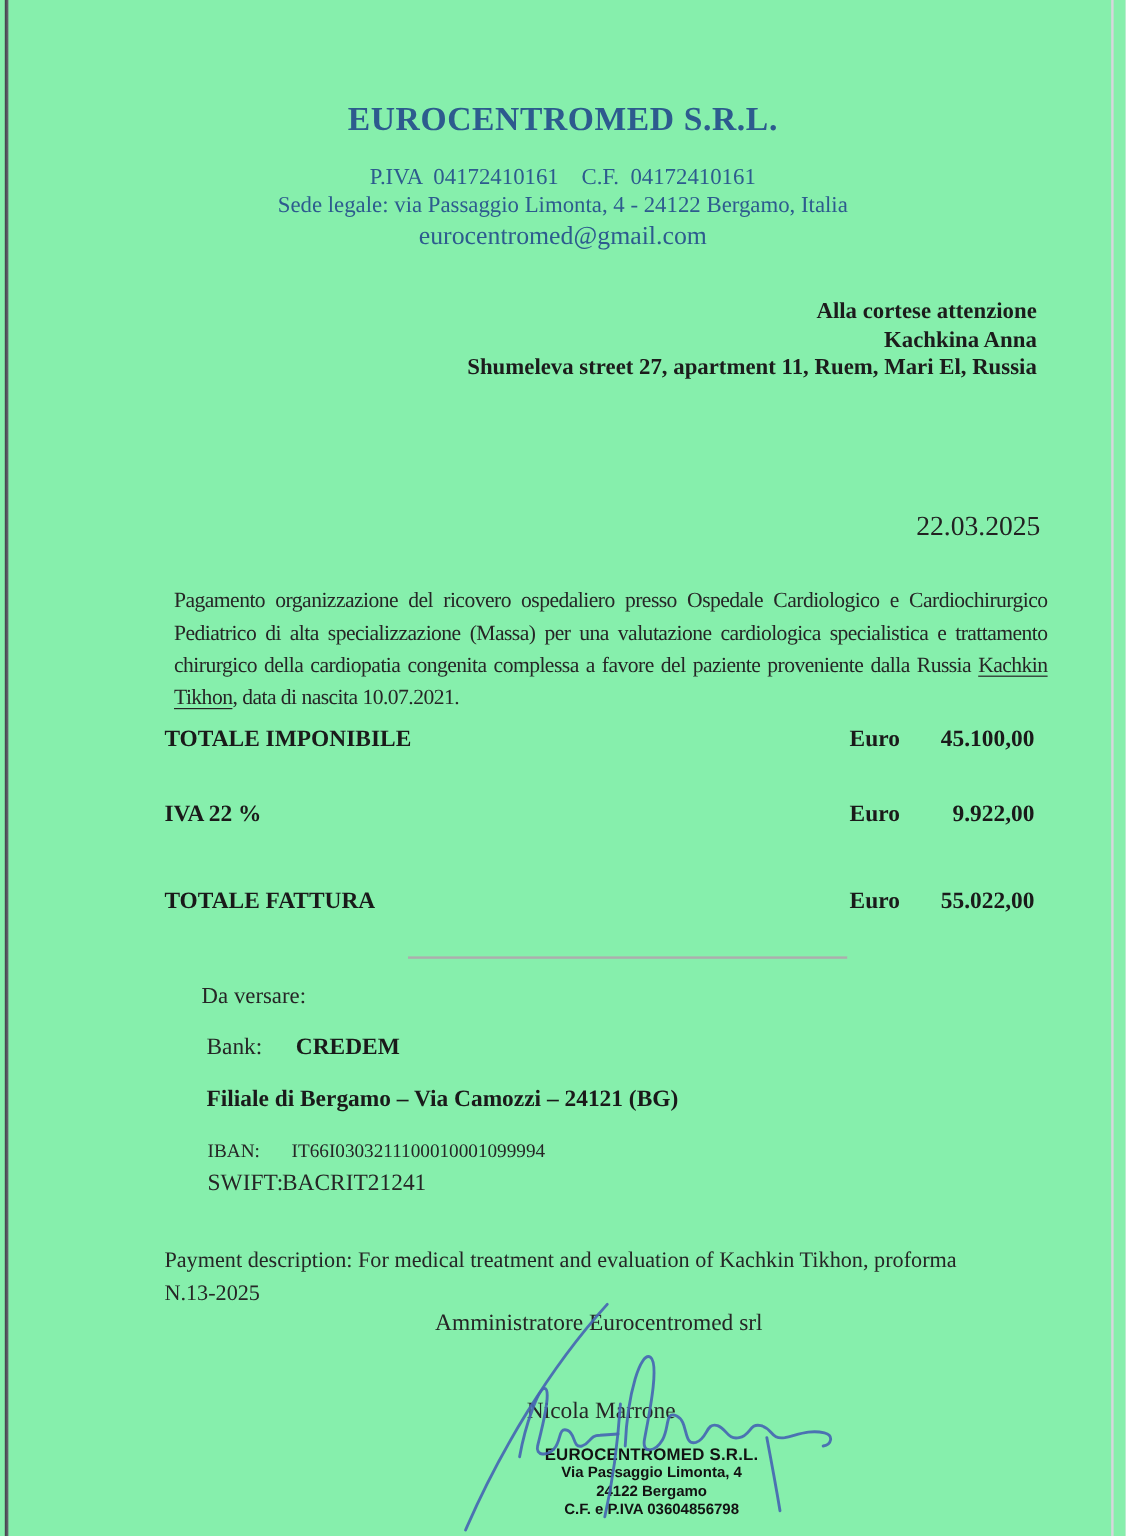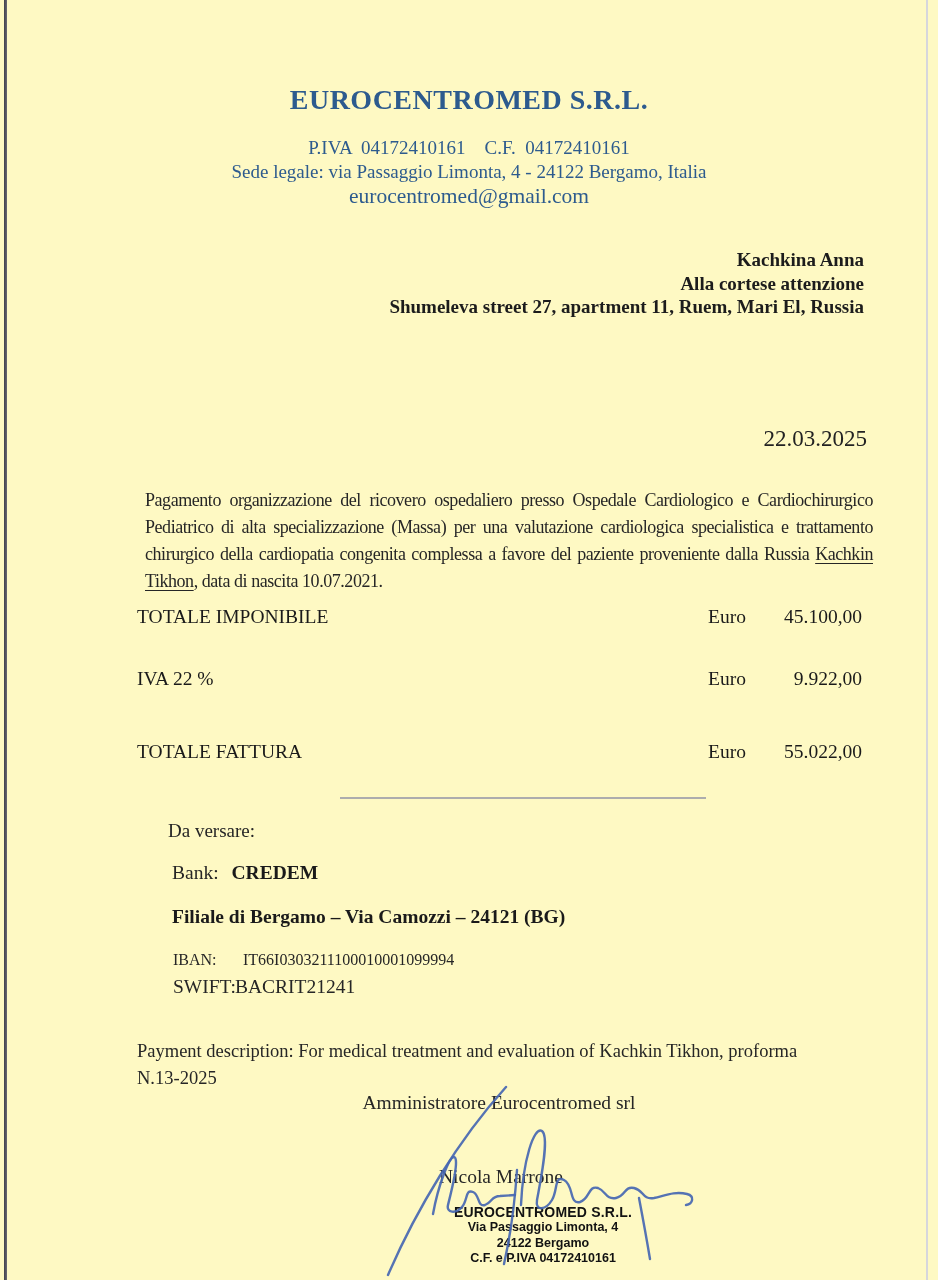--- a/index.html
+++ b/index.html
@@ -1,19 +1,19 @@
 <!DOCTYPE html>
 <html><head>
 <meta charset="utf-8">
 <style>
   html,body{margin:0;padding:0;background:#e9e9ec;}
   .page{
     position:relative;
     width:938px;height:1280px;
-    background:#fef9c3;
+    background:#86efac;
     overflow:hidden;
     font-family:"Liberation Serif", serif;
     color:#222;
   }
   .abs{position:absolute;}
   .pre{white-space:pre-wrap;}
 
   
   .edge-left{left:4px;top:0;width:3px;height:1280px;background:linear-gradient(90deg,#3f3f49,#6a6a74);}
   .edge-right{left:926px;top:0;width:2px;height:1280px;background:#d6d6dc;}
@@ -30,21 +30,21 @@
 
   
   .inv-title{left:60px;top:398px;width:878px;text-align:center;font-weight:bold;font-size:21.5px;color:#1c1c1c;}
   .inv-date{right:71px;top:426px;font-size:23px;}
 
   
   .paragraph{left:145px;top:487px;width:728px;font-size:18px;line-height:27px;letter-spacing:-0.45px;text-align:justify;color:#262626;}
   .patient{text-decoration:underline;text-underline-offset:3px;}
 
   
-  .t-row{left:0;top:0;width:938px;height:26px;font-weight:normal;font-size:19.5px;color:#1a1a1a;}
+  .t-row{left:0;top:0;width:938px;height:26px;font-weight:bold;font-size:19.5px;color:#1a1a1a;}
   .t-label{position:absolute;left:137px;}
   .t-cur{position:absolute;left:708px;}
   .t-amt{position:absolute;right:76px;text-align:right;}
 
   .divider{left:340px;top:797px;width:366px;height:2px;background:#adadad;}
 
   
   .bank-text{font-size:19px;color:#262626;}
   .bold{font-weight:bold;color:#1a1a1a;}
   .iban-label{display:inline-block;width:70px;}
@@ -72,22 +72,22 @@
   <div class="abs edge-right"></div>
 
   <div class="abs header">
     <div class="company-name">EUROCENTROMED S.R.L.</div>
     <div class="vat-line pre">P.IVA  04172410161    C.F.  04172410161</div>
     <div class="addr-line">Sede legale: via Passaggio Limonta, 4 - 24122 Bergamo, Italia</div>
     <div class="email-line">eurocentromed@gmail.com</div>
   </div>
 
   <div class="abs recipient">
+    <div>Alla cortese attenzione</div>
     <div>Kachkina Anna</div>
-    <div>Alla cortese attenzione</div>
     <div>Shumeleva street 27, apartment 11, Ruem, Mari El, Russia</div>
   </div>
 
   <div class="abs inv-date">22.03.2025</div>
 
   <div class="abs paragraph"><span>Pagamento organizzazione del ricovero ospedaliero presso Ospedale Cardiologico e Cardiochirurgico Pediatrico di alta specializzazione (Massa) per una valutazione cardiologica specialistica e trattamento chirurgico della cardiopatia congenita complessa a favore del paziente proveniente dalla Russia </span><span class="patient">Kachkin Tikhon</span><span>, data di nascita 10.07.2021.</span></div>
 
   <div class="abs t-row" style="top:606px;">
     <span class="t-label">TOTALE IMPONIBILE</span>
     <span class="t-cur">Euro</span>
@@ -102,21 +102,21 @@
     <span class="t-label">TOTALE FATTURA</span>
     <span class="t-cur">Euro</span>
     <span class="t-amt">55.022,00</span>
   </div>
 
   <div class="abs divider"></div>
 
   <div class="abs bank-text" style="left:168px;top:820px;">Da versare:</div>
   <div class="abs bank-text" style="left:172px;top:862px;font-size:19.5px;">
     <span>Bank:</span>
-    <span class="bold" style="margin-left:8px;">CREDEM</span>
+    <span class="bold" style="margin-left:23px;">CREDEM</span>
   </div>
   <div class="abs bank-text bold" style="left:172px;top:906px;font-size:19.5px;">Filiale di Bergamo – Via Camozzi – 24121 (BG)</div>
   <div class="abs bank-text" style="left:173px;top:951px;font-size:16px;">
     <span class="iban-label">IBAN:</span><span>IT66I0303211100010001099994</span>
   </div>
   <div class="abs bank-text" style="left:173px;top:976px;font-size:19.5px;">
     <span class="swift-label">SWIFT:</span><span>BACRIT21241</span>
   </div>
 
   <div class="abs payment-note">
@@ -124,21 +124,21 @@
     <span>N.13-2025</span>
   </div>
 
   <div class="abs sig-role">Amministratore Eurocentromed srl</div>
   <div class="abs sig-name">Nicola Marrone</div>
 
   <div class="abs stamp">
     <div class="stamp-l1">EUROCENTROMED S.R.L.</div>
     <div class="stamp-l2">Via Passaggio Limonta, 4</div>
     <div class="stamp-l2">24122 Bergamo</div>
-    <div class="stamp-l2">C.F. e P.IVA 04172410161</div>
+    <div class="stamp-l2">C.F. e P.IVA 03604856798</div>
   </div>
 
   <svg class="abs sig-svg" width="938" height="1280" viewBox="0 0 938 1280">
     <path d="M388 1275 C416 1210 458 1140 506 1087"></path>
     <path d="M433 1214 C438 1186 449 1157 454 1157 C460 1158 451 1193 448 1205 C446 1213 456 1214 462 1207 C468 1200 465 1189 473 1192 C480 1195 477 1207 485 1205 C493 1202 491 1196 500 1196 L515 1195"></path>
     <path d="M521 1205 C523 1160 534 1126 542 1131 C550 1137 540 1183 537 1200 C535 1212 546 1210 552 1200 C558 1190 554 1175 564 1180 C574 1185 569 1205 580 1202 C590 1199 588 1185 598 1188 C606 1191 606 1200 616 1198 C626 1196 624 1186 634 1188 C644 1190 642 1200 654 1198 C664 1196 674 1191 687 1194 C695 1196 693 1204 686 1205"></path>
     <path d="M517 1170 C515 1200 511 1233 504 1264"></path>
     <path d="M639 1198 C643 1219 647 1241 650 1259"></path>
   </svg>
 

